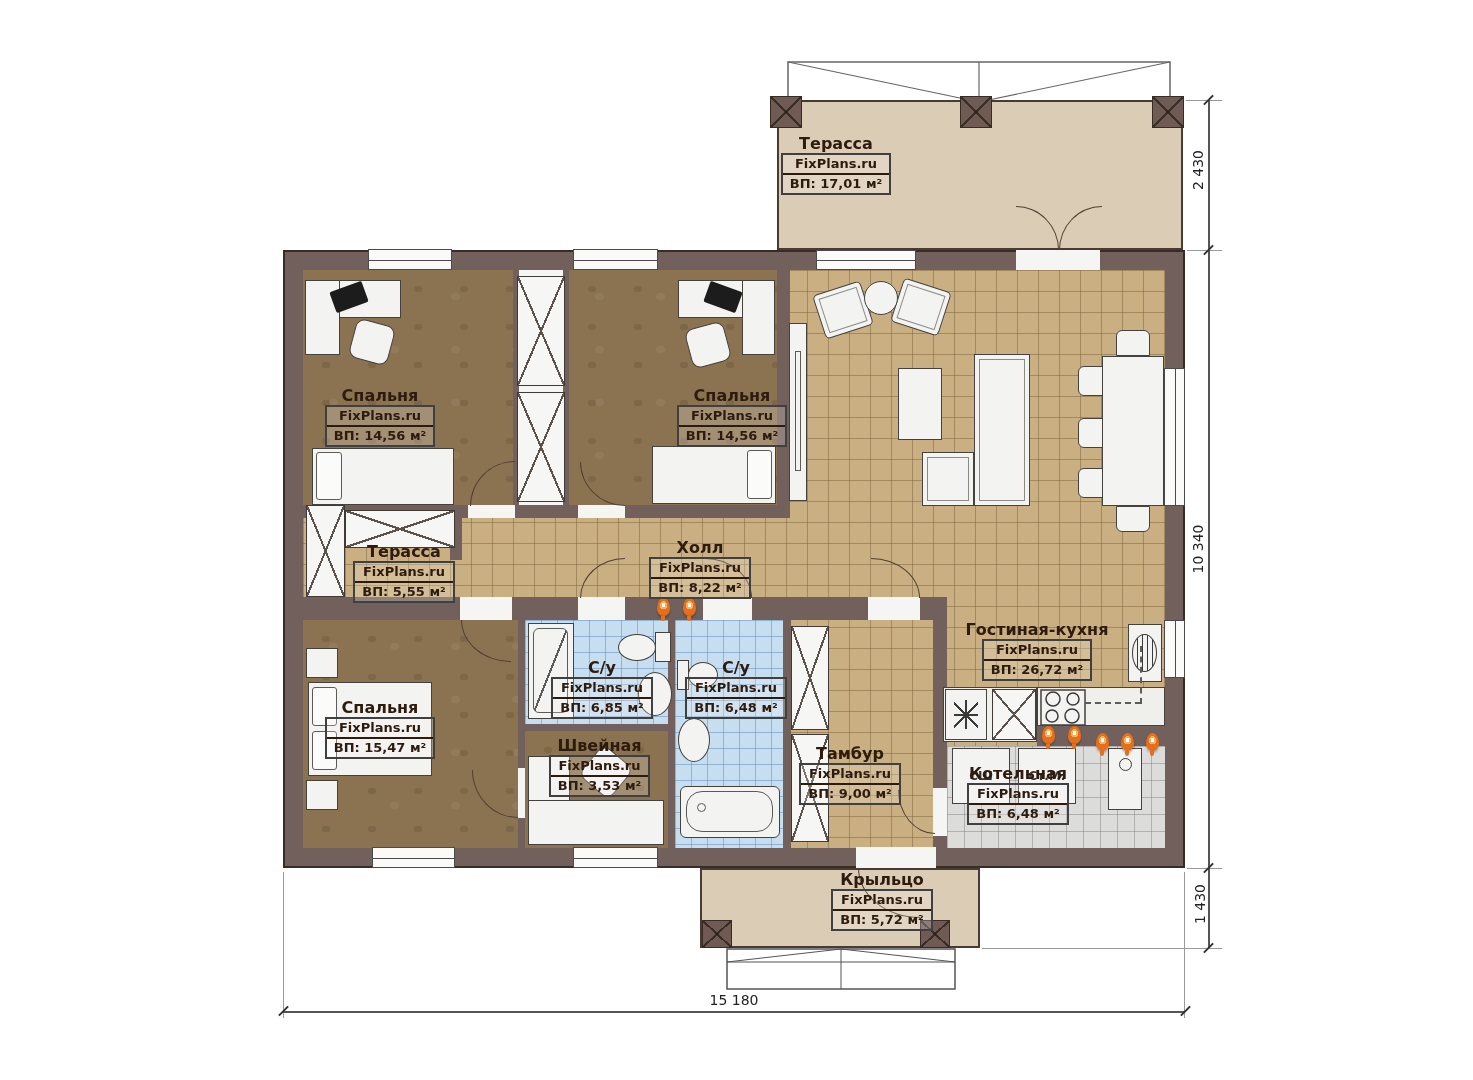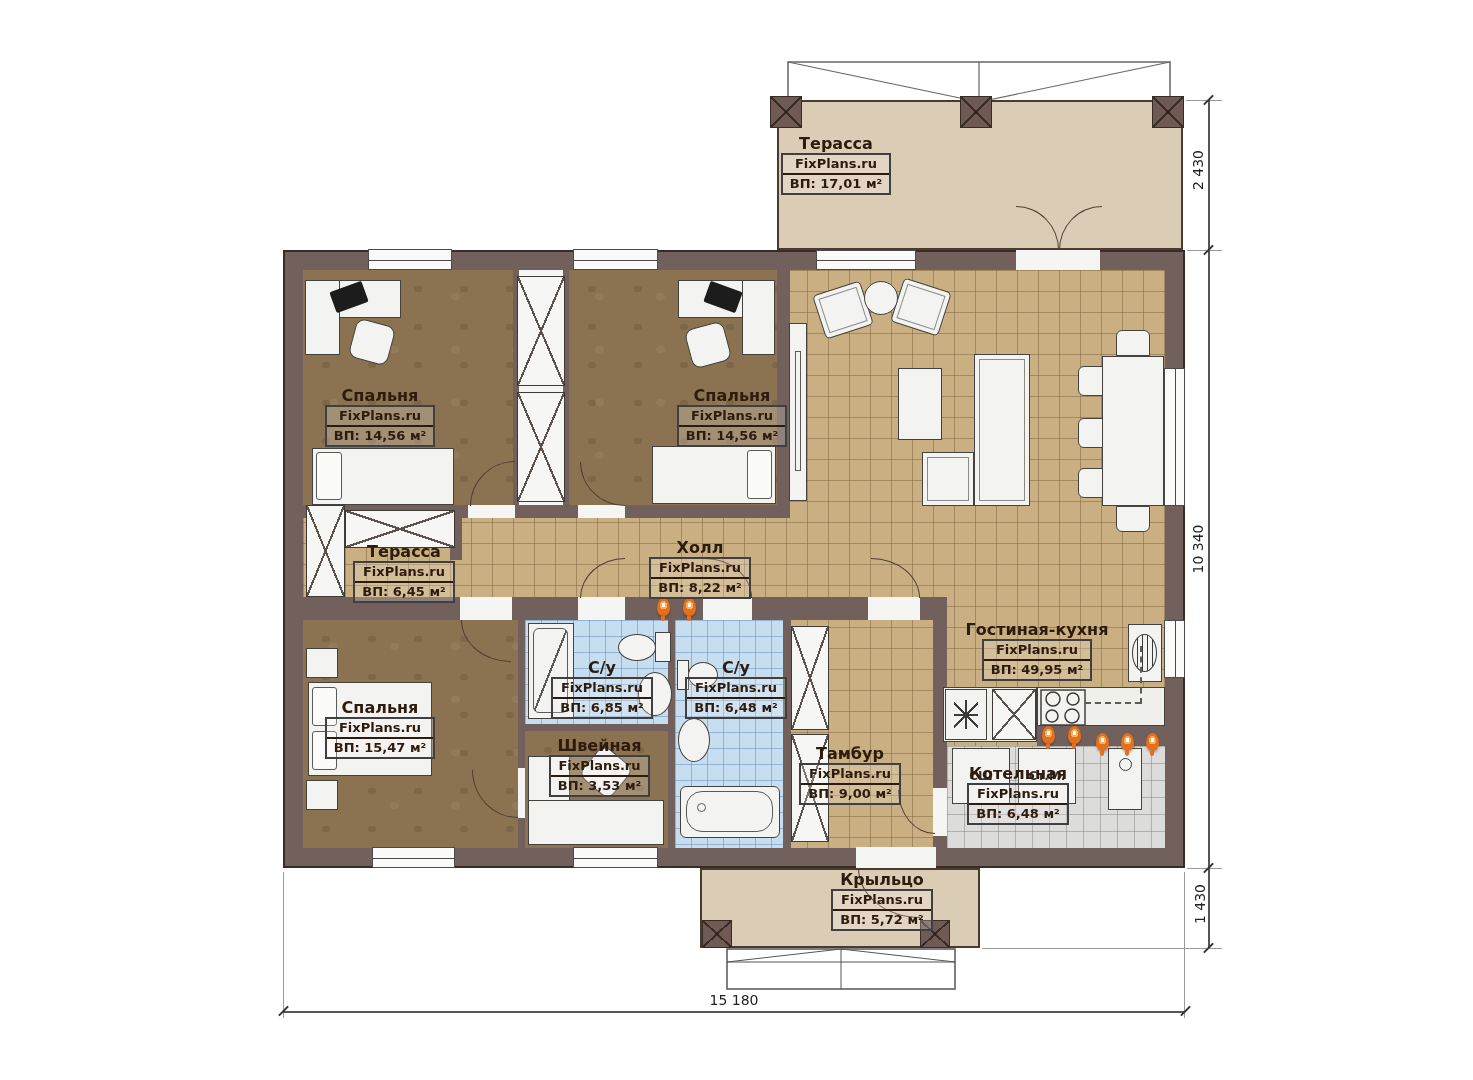--- a/index.html
+++ b/index.html
@@ -292,37 +292,37 @@
     <div class="rl-box">
       <div class="rl-wm">FixPlans.ru</div>
       <div class="rl-area">ВП: 14,56 м²</div>
     </div>
   </div>
 
   <div class="room-label" style="left:348px;top:544px;width:112px">
     <div class="rl-name">Терасса</div>
     <div class="rl-box">
       <div class="rl-wm">FixPlans.ru</div>
-      <div class="rl-area">ВП: 6,45 м²</div>
+      <div class="rl-area">ВП: 5,55 м²</div>
     </div>
   </div>
 
   <div class="room-label" style="left:650px;top:540px;width:100px">
     <div class="rl-name">Холл</div>
     <div class="rl-box">
       <div class="rl-wm">FixPlans.ru</div>
       <div class="rl-area">ВП: 8,22 м²</div>
     </div>
   </div>
 
   <div class="room-label" style="left:962px;top:622px;width:150px">
     <div class="rl-name">Гостиная-кухня</div>
     <div class="rl-box">
       <div class="rl-wm">FixPlans.ru</div>
-      <div class="rl-area">ВП: 49,95 м²</div>
+      <div class="rl-area">ВП: 26,72 м²</div>
     </div>
   </div>
 
   <div class="room-label" style="left:326px;top:700px;width:108px">
     <div class="rl-name">Спальня</div>
     <div class="rl-box">
       <div class="rl-wm">FixPlans.ru</div>
       <div class="rl-area">ВП: 15,47 м²</div>
     </div>
   </div>

